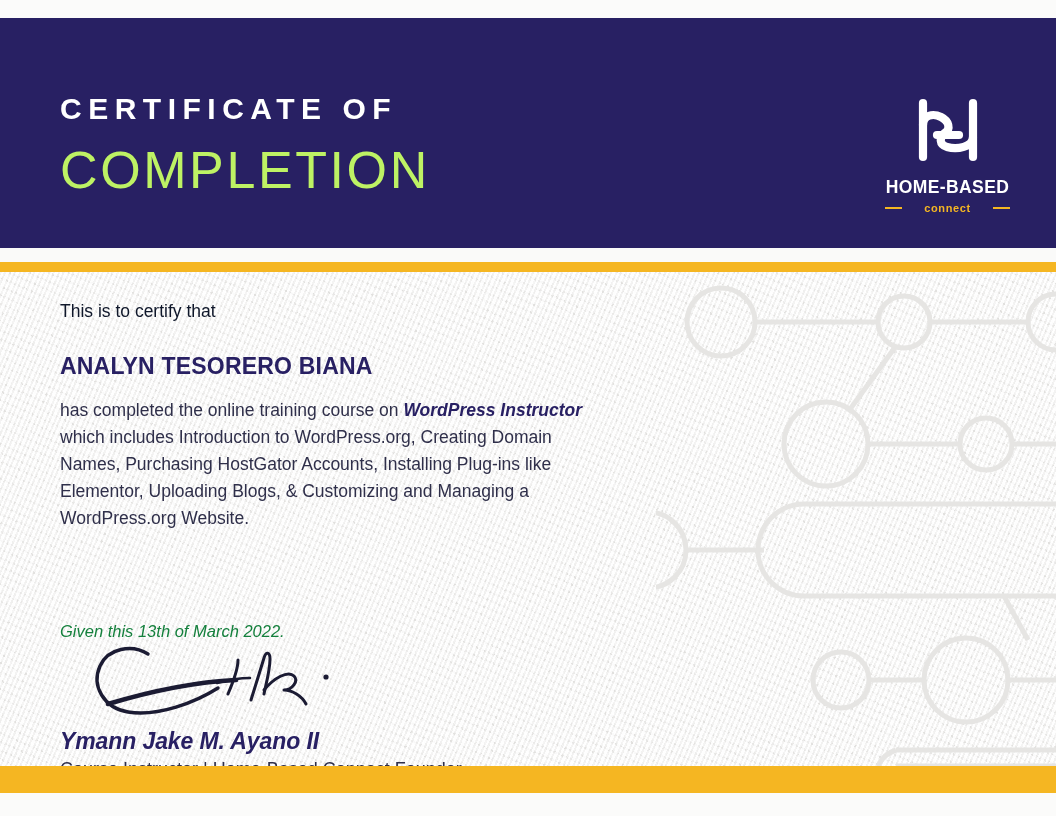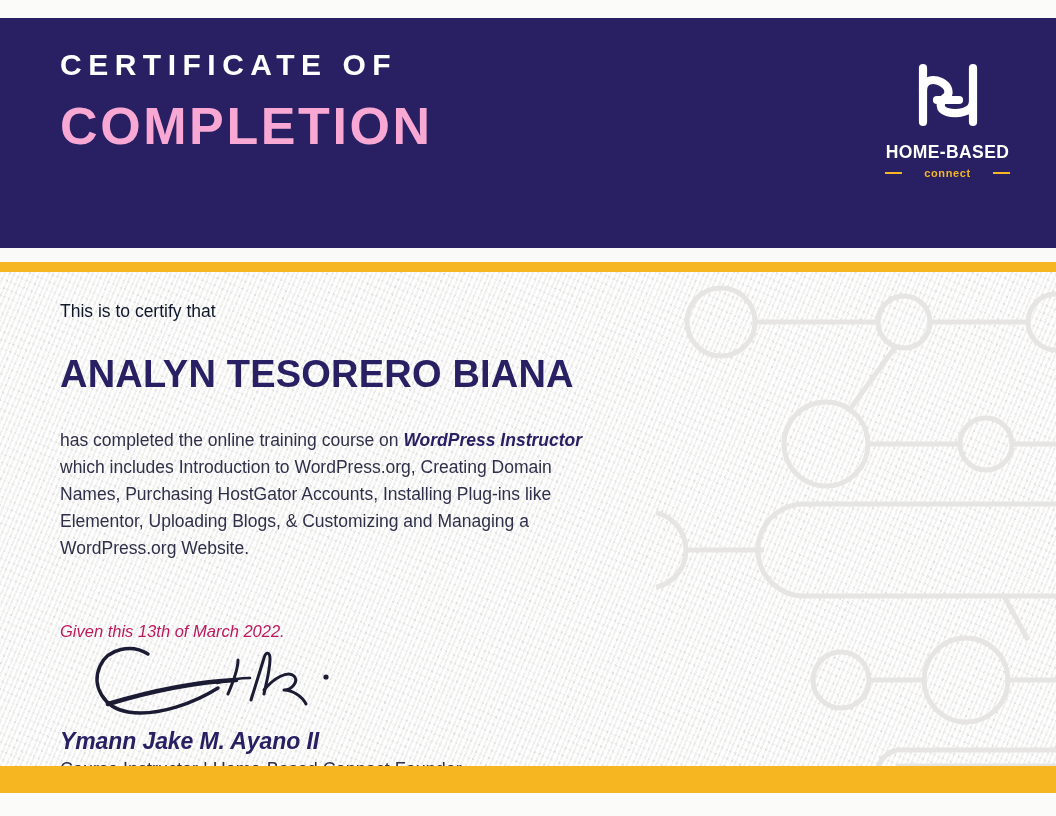--- a/index.html
+++ b/index.html
@@ -39,37 +39,37 @@
 
   
   .header-band {
     position:absolute; left:0; top:18px; width:1056px; height:230px;
     background:#282063;
   }
 
   .header-inner {
     position:absolute; inset:0;
     padding:0 46px 0 60px;
-    display:flex; align-items:flex-start; justify-content:space-between;margin-top:32px;
+    display:flex; align-items:center; justify-content:space-between;margin-top:32px;
   }
 
   .title-block { padding-bottom:8px; }
 
   .title-line1 {
     color:#ffffff;
     font-size:30px;
     font-weight:bold;
     letter-spacing:6.5px;
     line-height:1;
     margin-bottom:20px;
   }
   .title-line2 {
-    color:#f9a8d4;
+    color:#bef264;
     font-size:52px;
-    font-weight:bold;
+    font-weight:normal;
     letter-spacing:2.6px;
     line-height:1;
   }
 
   
   .logo { width:125px; display:flex; flex-direction:column; align-items:center; padding-top:6px; }
   .logo-mark { width:78px; height:78px; }
   .logo-wordmark {
     color:#ffffff;
     font-size:17.5px;
@@ -117,41 +117,41 @@
   }
 
   .intro {
     font-size:17.5px;
     color:#0f172a;
     line-height:1.3;
     margin-bottom:32px;
   }
 
   .recipient {
-    font-size:38px;
+    font-size:23px;
     font-weight:bold;
     letter-spacing:.2px;
     color:#282063;
     line-height:1;
-    margin-bottom:34px;
+    margin-bottom:19px;
   }
 
   .description {
     font-size:17.5px;
     line-height:1.55;
     color:#2f2f4a;
     max-width:545px;
   }
   .description .em { font-weight:bold; font-style:italic; color:#282063; }
 
   .given {
     position:absolute; left:0; top:322px;
     font-size:16.5px;
     font-style:italic;
-    color:#be185d;
+    color:#15803d;
     white-space:nowrap;
   }
 
   .signature-wrap { position:absolute; left:0; top:340px; width:420px; height:120px; }
   .signature-ink { position:absolute; left:18px; top:0; }
 
   .signer-name {
     position:absolute; left:0; top:88px;
     font-size:23px;
     font-weight:bold;

